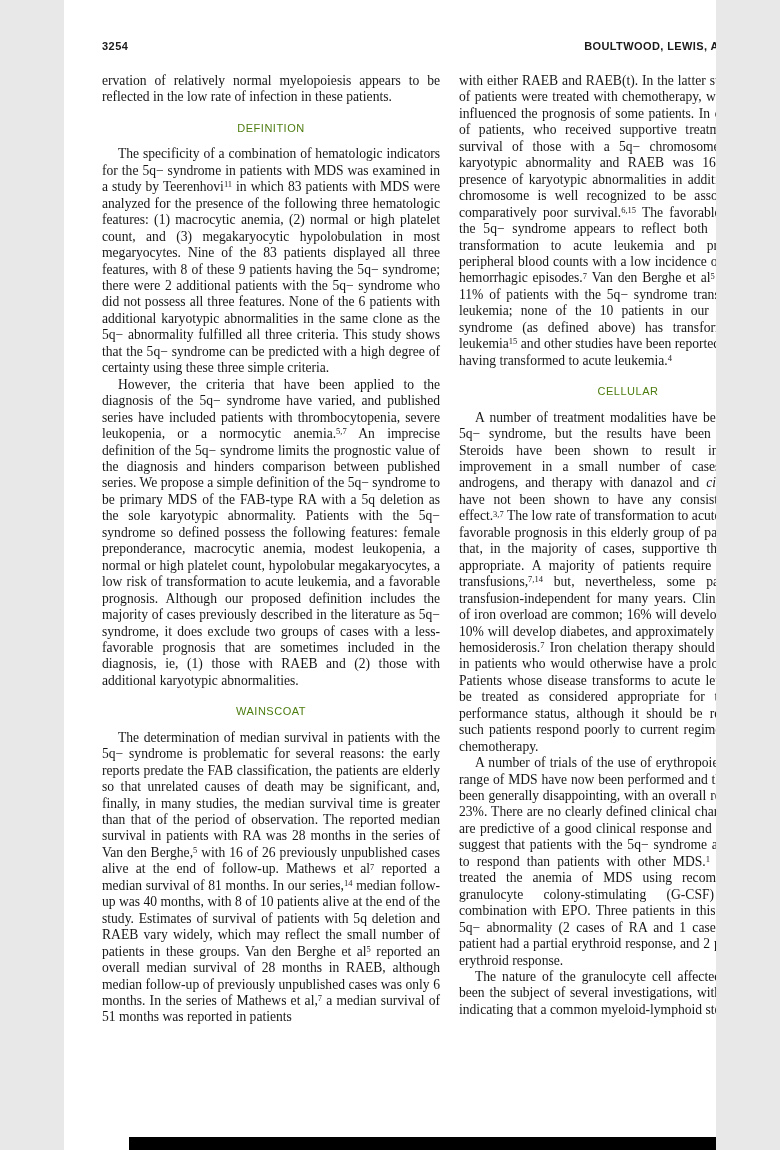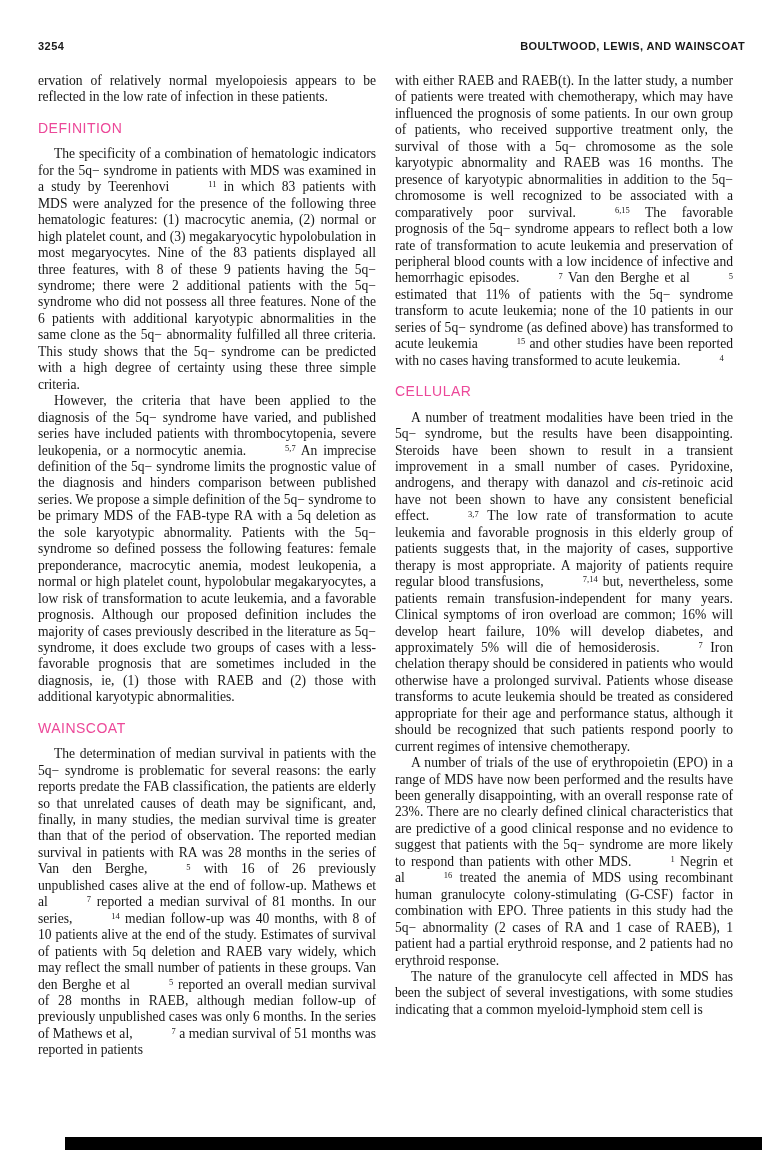--- a/index.html
+++ b/index.html
@@ -1,17 +1,17 @@
 <!DOCTYPE html>
 <html><head>
 <meta charset="utf-8">
 <style>
   html, body { margin: 0; padding: 0; background: #e8e8e8; }
   .page {
-    width: 780px; height: 1150px;
+    width: 652px; height: 1150px;
     position: relative;
     background: #ffffff;
     overflow: hidden;
     margin: 0 auto;
   }
   .header {
     position: absolute;
     top: 40px; left: 38px;
     width: 707px;
     display: flex;
@@ -35,34 +35,33 @@
     font-family: "Liberation Serif", serif;
     font-size: 13.6px;
     line-height: 16.45px;
     text-align: justify;
     color: #161616;
   }
   .column p { margin: 0; text-indent: 16px; }
   .column p.noindent { text-indent: 0; }
   .section-heading {
     font-family: "Liberation Sans", sans-serif;
-    font-size: 14px;
+    font-size: 11px;
     font-weight: normal;
     letter-spacing: 0.5px;
-    text-align: left;
+    text-align: center;
     margin: 14px 0 10px 0;
-    color: #ec4899;
+    color: #4d7c0f;
   }
   sup {
     font-size: 8.5px;
     line-height: 0;
     vertical-align: baseline;
     position: relative;
     top: -0.45em;
-    padding-left: 39px;
   }
   .bottom-bar {
     position: absolute;
     left: 65px; bottom: 0;
     width: 697px; height: 13px;
     background: #000000;
   }
 </style>
 </head>
 <body>

